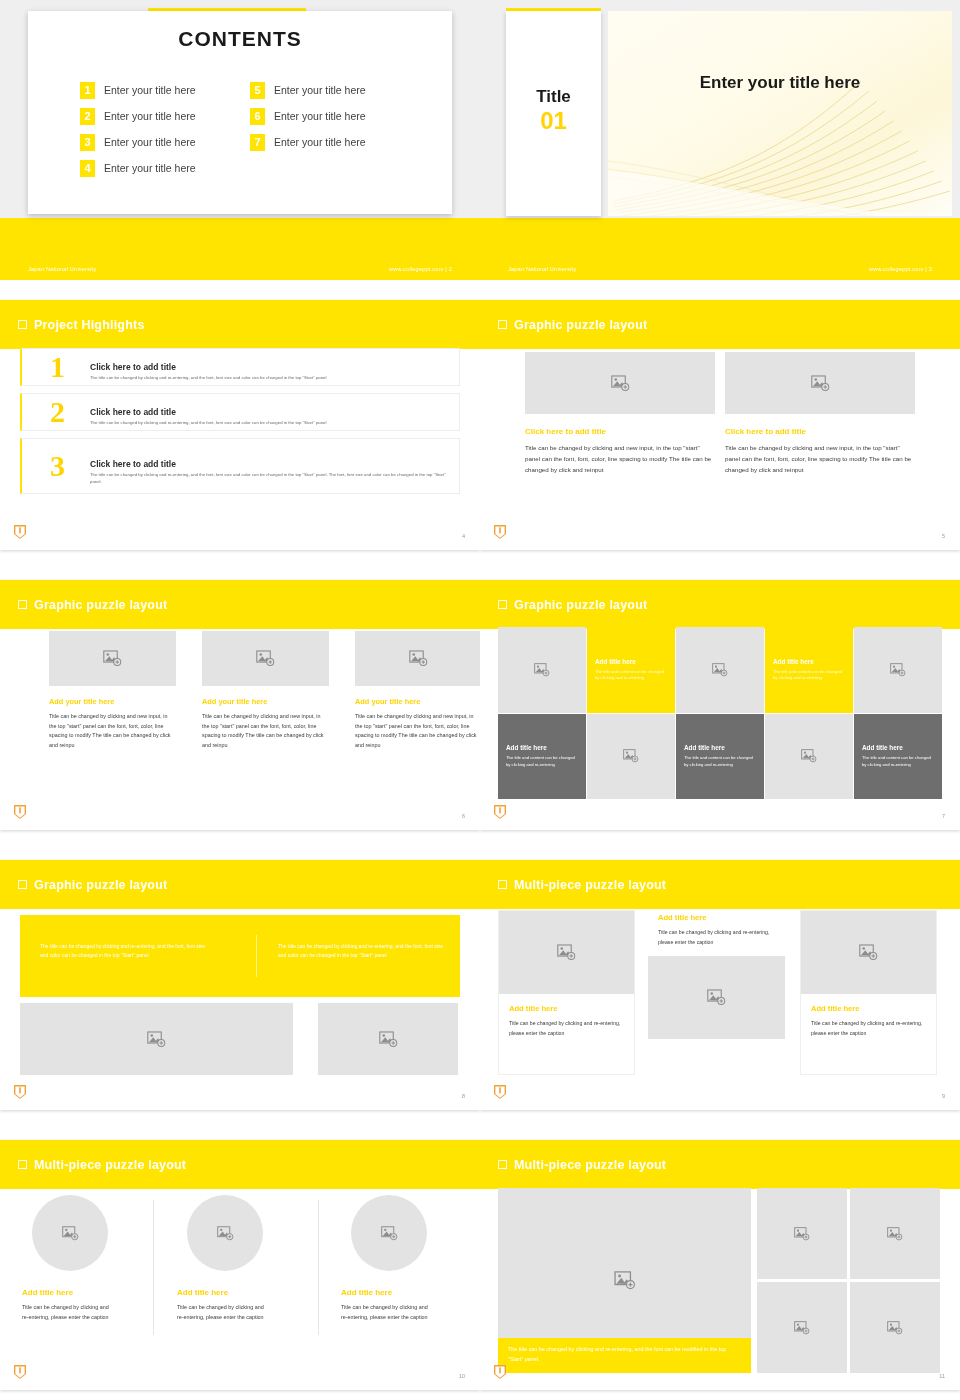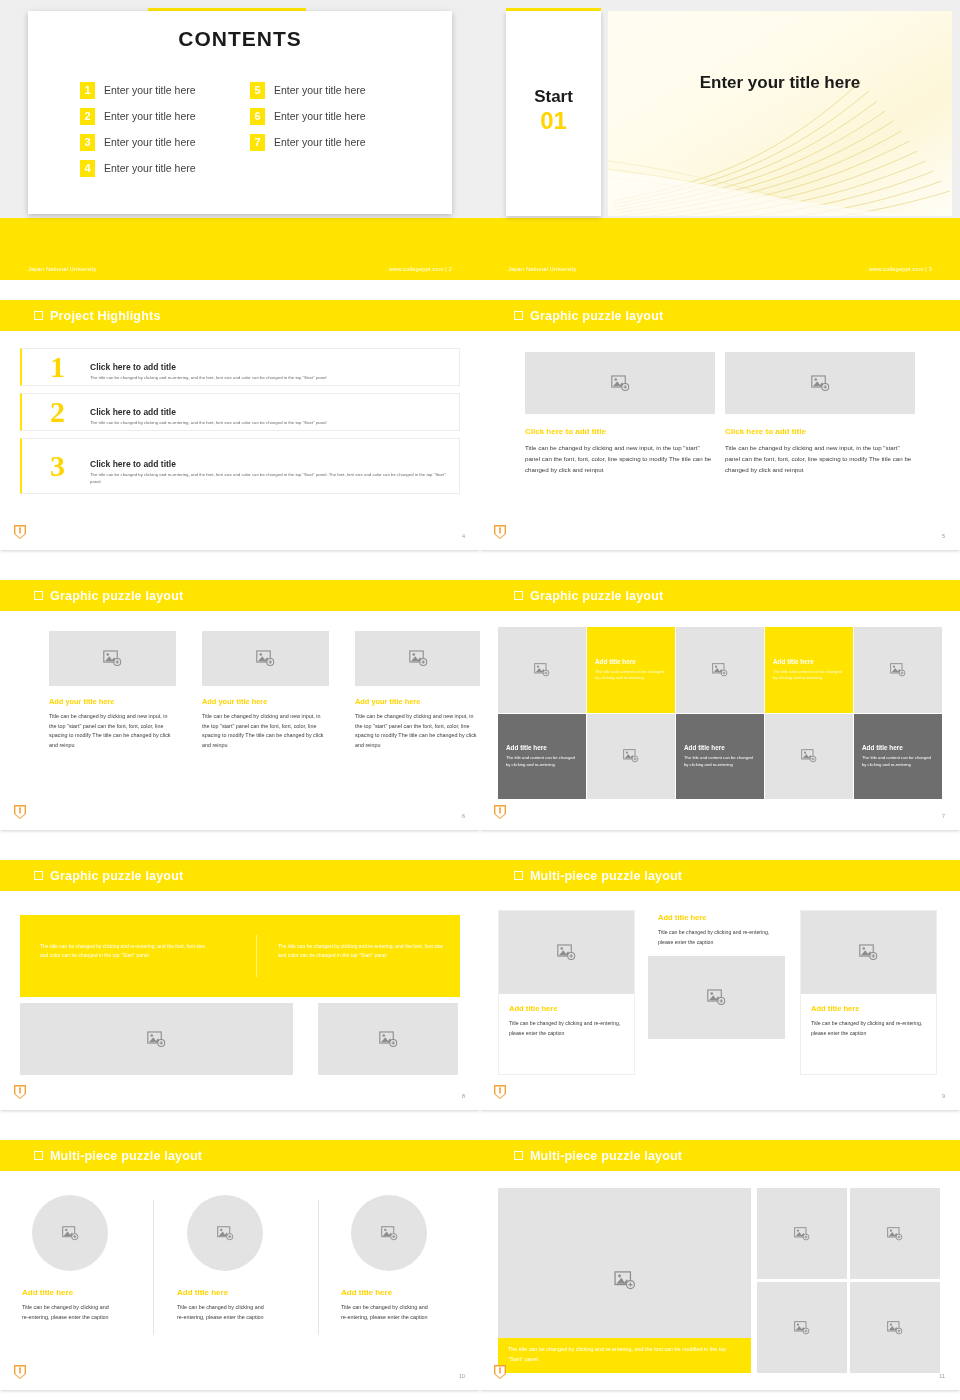--- a/index.html
+++ b/index.html
@@ -74,22 +74,22 @@
     overflow:hidden;
   }
   .s3-right svg { position:absolute; left:0; bottom:0; width:100%; height:100%; }
   .s3-headline {
     position:absolute; left:0; right:0; top:62px; text-align:center;
     font-size:17px; font-weight:bold; color:#1a1a1a; z-index:2;
   }
 
   
   .hdr {
-    position:absolute; left:0; top:0; right:0; height:31px; background:#FFE400;
-    display:flex; align-items:center; padding-left:34px;
+    position:absolute; left:0; top:0; right:0; height:49px; background:#FFE400;
+    display:flex; align-items:center; padding-left:18px;
   }
   .hdr-icon {
     width:9px; height:9px; border:1.6px solid #fff; margin-right:7px; flex:0 0 auto;
   }
   .hdr-txt { font-size:12.5px; font-weight:bold; color:#fff; letter-spacing:.2px; }
   .crest { position:absolute; left:13px; bottom:10px; width:14px; height:16px; }
   .pgnum { position:absolute; right:15px; bottom:11px; font-size:5.5px; color:#9a9a9a; }
 
   
   .ph { background:#e3e3e3; display:flex; align-items:center; justify-content:center; }
@@ -240,21 +240,21 @@
           <path d="M0,150 C80,160 160,185 250,205"></path>
           <path d="M0,158 C85,168 165,190 255,205"></path>
           <path d="M0,166 C90,175 170,195 262,205"></path>
         </g>
         <path d="M0,160 C90,168 170,192 300,205 L0,205 Z" fill="#fffef8" opacity="0.75"></path>
       </svg>
       <div class="s3-headline">Enter your title here</div>
     </div>
     <div class="s3-leftbar"></div>
     <div class="s3-left">
-      <div class="s3-part">Start</div>
+      <div class="s3-part">Title</div>
       <div class="s3-num">01</div>
     </div>
     <div class="s2-foot">
       <span class="foot-left">Japan National University</span>
       <span class="foot-right">www.collegeppt.com | 3</span>
     </div>
   </div>
 
   <div class="slide">
     <div class="inner">

